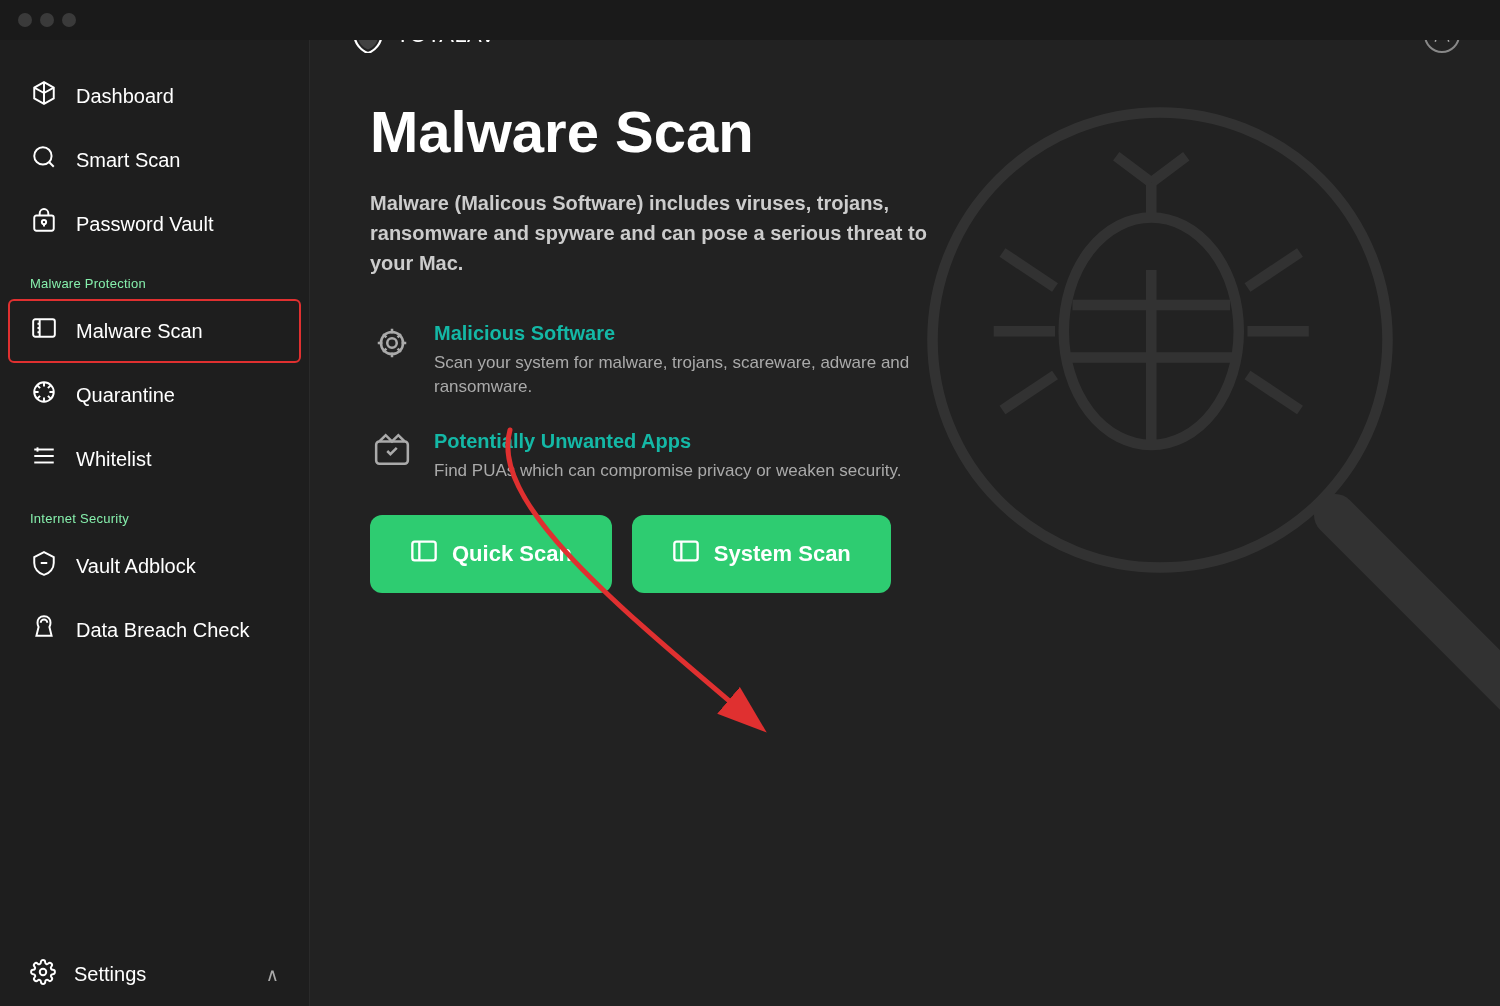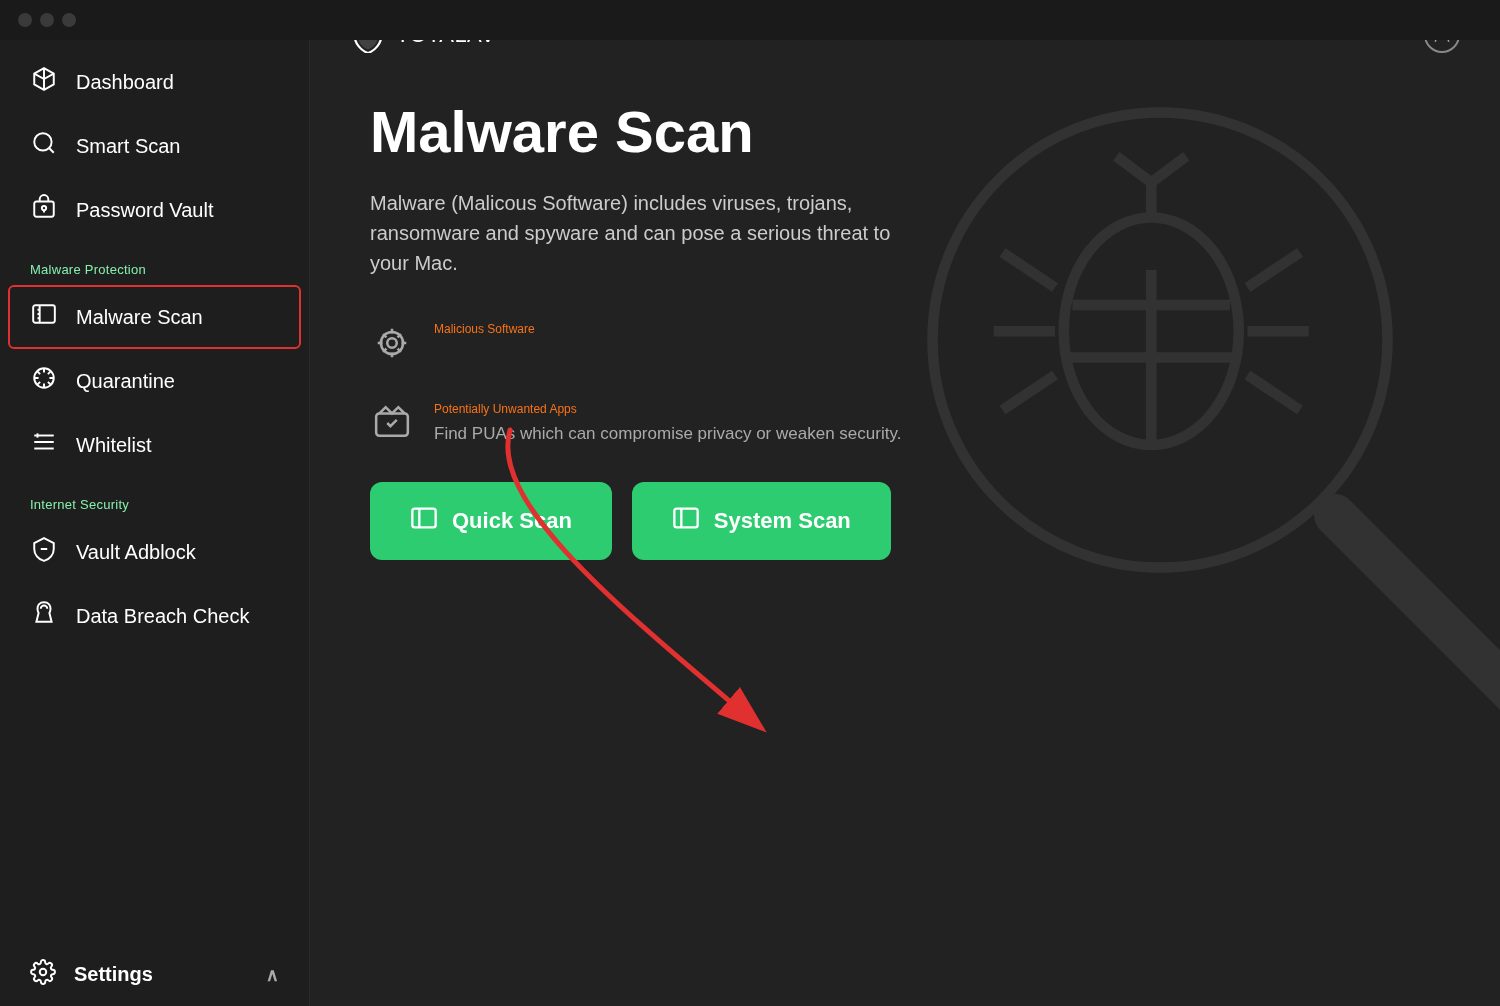--- a/index.html
+++ b/index.html
@@ -31,21 +31,21 @@
     .traffic-light.close { background: #3a3a3a; }
     .traffic-light.minimize { background: #3a3a3a; }
     .traffic-light.maximize { background: #3a3a3a; }
 
     
     .sidebar {
       width: 310px;
       min-width: 310px;
       background: #1e1e1e;
       height: 1006px;
-      padding-top: 50px;
+      padding-top: 64px;
       display: flex;
       flex-direction: column;
       border-right: 1px solid #2a2a2a;
     }
 
     .sidebar-nav-item {
       display: flex;
       align-items: center;
       gap: 18px;
       padding: 16px 30px;
@@ -82,21 +82,21 @@
 
     .sidebar-spacer { flex: 1; }
 
     .sidebar-bottom-item {
       display: flex;
       align-items: center;
       gap: 18px;
       padding: 16px 30px;
       color: #ffffff;
       font-size: 20px;
-      font-weight: 700;
+      font-weight: 400;
       cursor: pointer;
     }
 
     
     .main-content {
       flex: 1;
       background: #222222;
       height: 1006px;
       display: flex;
       flex-direction: column;
@@ -162,42 +162,43 @@
       margin-bottom: 24px;
       line-height: 1.1;
     }
 
     .page-description {
       font-size: 20px;
       color: #cccccc;
       line-height: 1.5;
       max-width: 560px;
       margin-bottom: 44px;
+      font-weight: bold;
     }
 
     .feature-item {
       display: flex;
       align-items: flex-start;
       gap: 20px;
       margin-bottom: 32px;
     }
 
     .feature-icon {
       font-size: 32px;
       color: #aaaaaa;
       width: 44px;
       text-align: center;
       flex-shrink: 0;
       margin-top: 2px;
     }
 
     .feature-text h3 {
-      font-size: 12px;
-      font-weight: 400;
-      color: #f97316;
+      font-size: 20px;
+      font-weight: 700;
+      color: #14b8a6;
       margin-bottom: 6px;
     }
 
     .feature-text p {
       font-size: 17px;
       color: #aaaaaa;
       line-height: 1.4;
       max-width: 480px;
     }
 
@@ -413,20 +414,21 @@
       <div class="feature-icon">
         <svg width="38" height="38" viewBox="0 0 24 24" fill="none" stroke="#aaaaaa" stroke-width="1.6">
           <circle cx="12" cy="12" r="3"></circle>
           <path d="M12 3v3M12 18v3M3 12h3M18 12h3"></path>
           <path d="M6.34 6.34l2.12 2.12M15.54 15.54l2.12 2.12M6.34 17.66l2.12-2.12M15.54 8.46l2.12-2.12"></path>
           <circle cx="12" cy="12" r="7"></circle>
         </svg>
       </div>
       <div class="feature-text">
         <h3>Malicious Software</h3>
+        <p>Scan your system for malware, trojans, scareware, adware and ransomware.</p>
       </div>
     </div>
 
     <div class="feature-item">
       <div class="feature-icon">
         <svg width="38" height="38" viewBox="0 0 24 24" fill="none" stroke="#aaaaaa" stroke-width="1.6">
           <path d="M4 6l4-4 4 4 4-4 4 4"></path>
           <rect x="2" y="6" width="20" height="14" rx="2"></rect>
           <path d="M9 12l2 2 4-4"></path>
         </svg>

